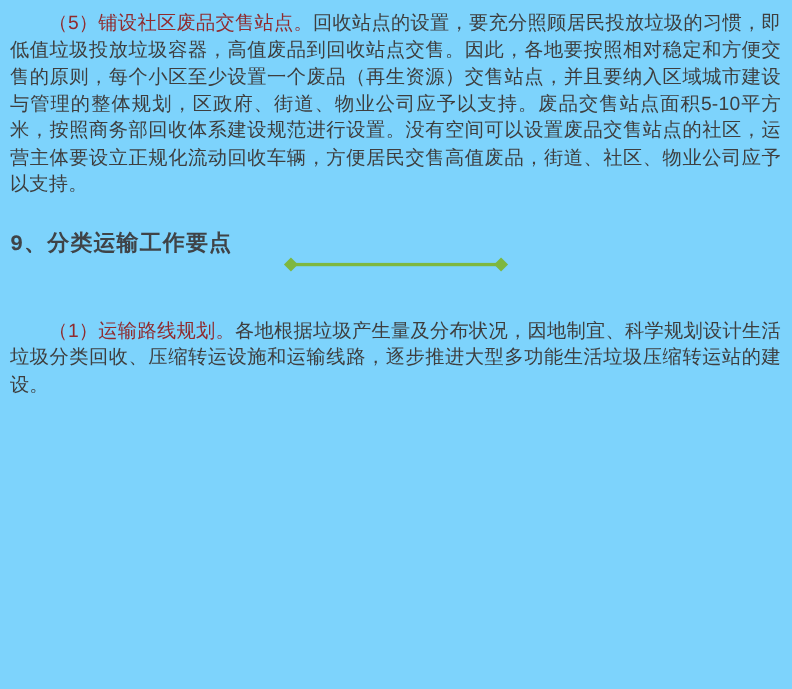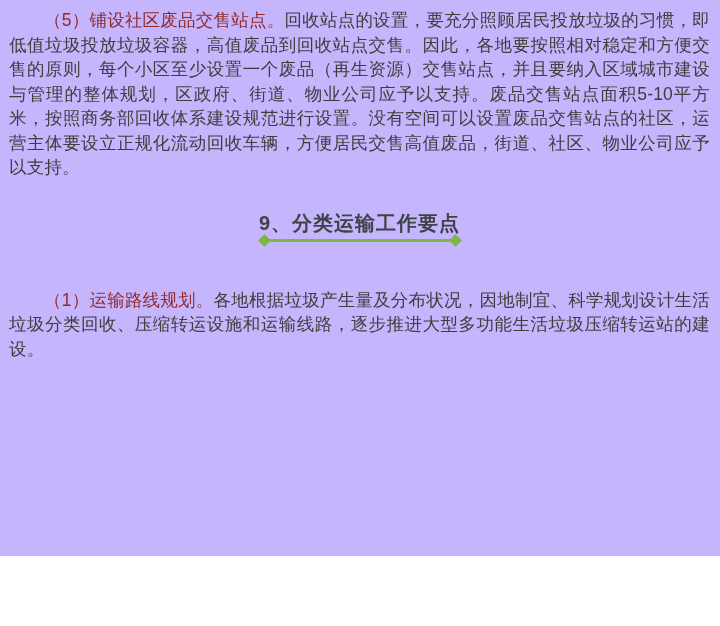--- a/index.html
+++ b/index.html
@@ -1,37 +1,38 @@
 <!DOCTYPE html>
 <html><head>
 <meta charset="utf-8">
 <style>
   html, body { margin: 0; padding: 0; background: #ffffff; }
   .page {
     width: 720px;
-    height: 556px;
+    height: 626px;
     box-sizing: border-box;
     padding: 8px 10px 0 9px;
     overflow: hidden;
-    background: #c4b5fd;
+    background: #7dd3fc;
     font-family: "Liberation Sans", "DejaVu Sans", sans-serif;
   }
   .para {
     margin: 0 0 14px 0;
     font-size: 17.5px;
     line-height: 24.5px;
     color: #3e3e3e;
     text-align: justify;
     text-indent: 2em;
     letter-spacing: 0.2px;
   }
   .para .lead { color: #902b2e; }
   .section-heading {
     margin: 30px 0 0 0;
-    text-align: center;
+    text-align: left;
+    font-family: Liberation Mono, monospace;
   }
   .section-heading-title {
     display: block;
     font-size: 20px;
     font-weight: bold;
     color: #3f4347;
     line-height: 26px;
     letter-spacing: 1px;
   }
   .heading-rule {

